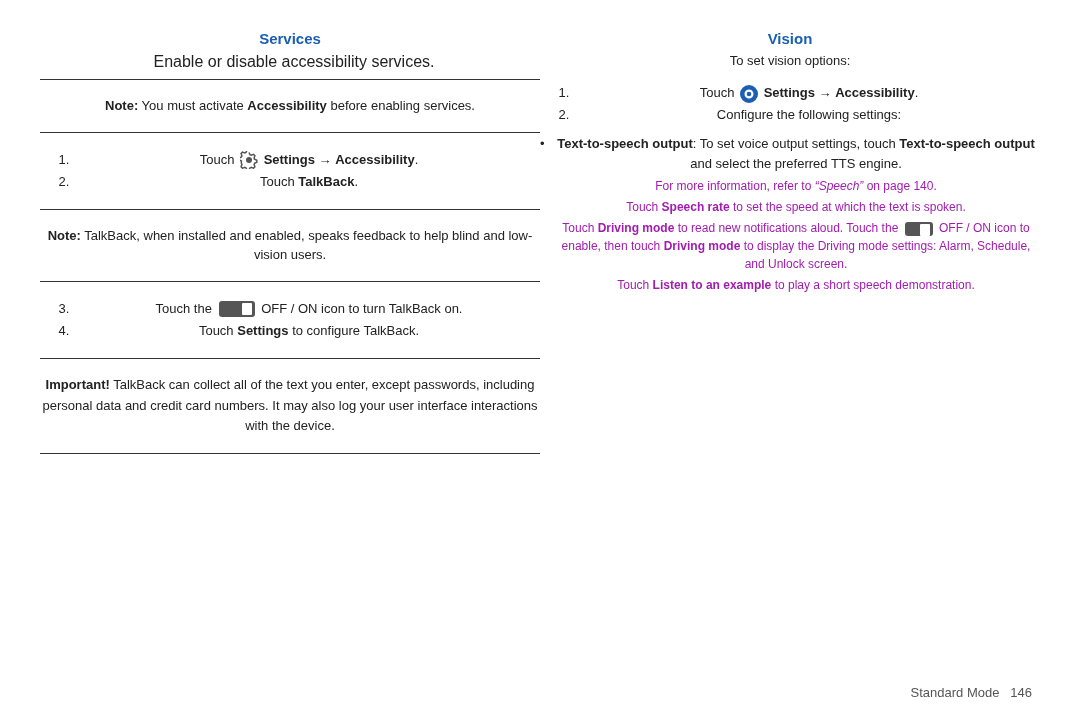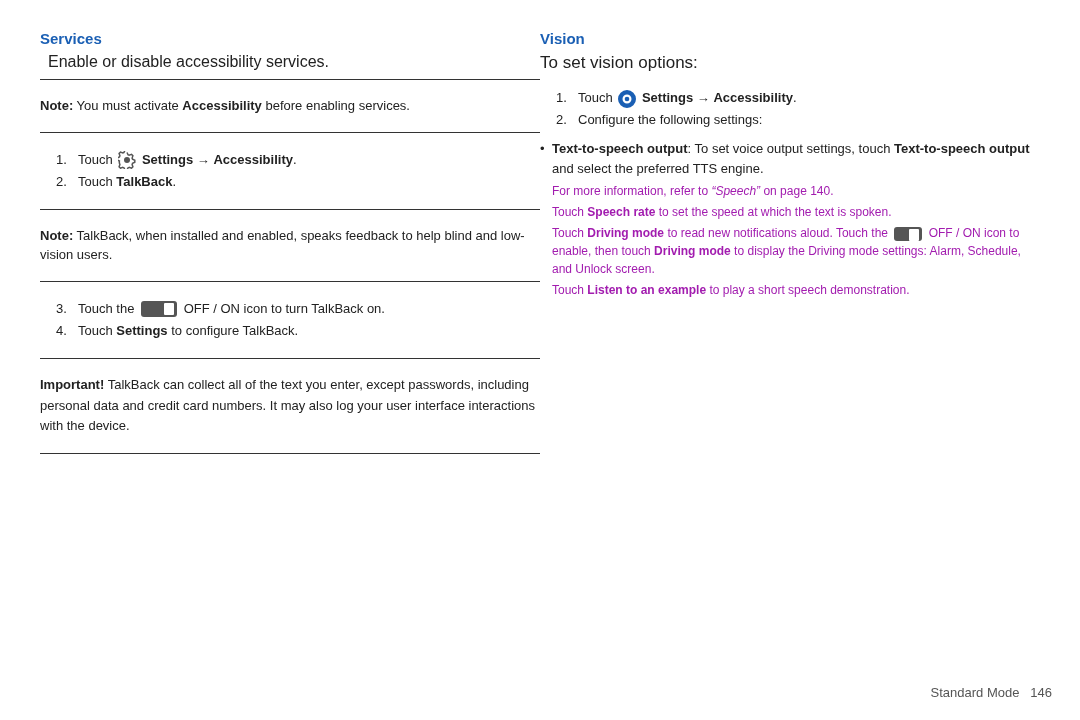--- a/index.html
+++ b/index.html
@@ -8,20 +8,21 @@
       font-family: Arial, Helvetica, sans-serif;
       font-size: 13px;
       color: #222;
       width: 1080px;
       height: 720px;
       overflow: hidden;
       padding: 30px 40px 20px 40px;
     }
     .two-col {
       display: flex;
+      text-align: center;
     }
     .col {
       flex: 1;
     }
     .section-title {
       color: #1a5fb4;
       font-weight: bold;
       font-size: 15px;
       margin-bottom: 6px;
     }
@@ -98,21 +99,21 @@
       background: #fff;
       border-radius: 1px;
     }
     .important-block {
       font-size: 13px;
       line-height: 1.6;
       padding: 8px 0;
     }
     
     .vision-intro {
-      font-size: 17px;
+      font-size: 13px;
       margin-bottom: 6px;
     }
     .bullet-list {
       padding-left: 0;
       list-style: none;
     }
     .bullet-list li {
       font-size: 13px;
       line-height: 1.55;
       padding-left: 12px;
@@ -126,21 +127,21 @@
     }
     .extra-text {
       font-size: 12px;
       line-height: 1.5;
       color: #a21caf;
       margin-top: 3px;
     }
     .footer {
       position: absolute;
       bottom: 20px;
-      right: 28px;
+      right: 48px;
       font-size: 13px;
       color: #555;
     }
     .italic-text {
       font-style: italic;
     }
   </style>
 </head>
 <body>
 

